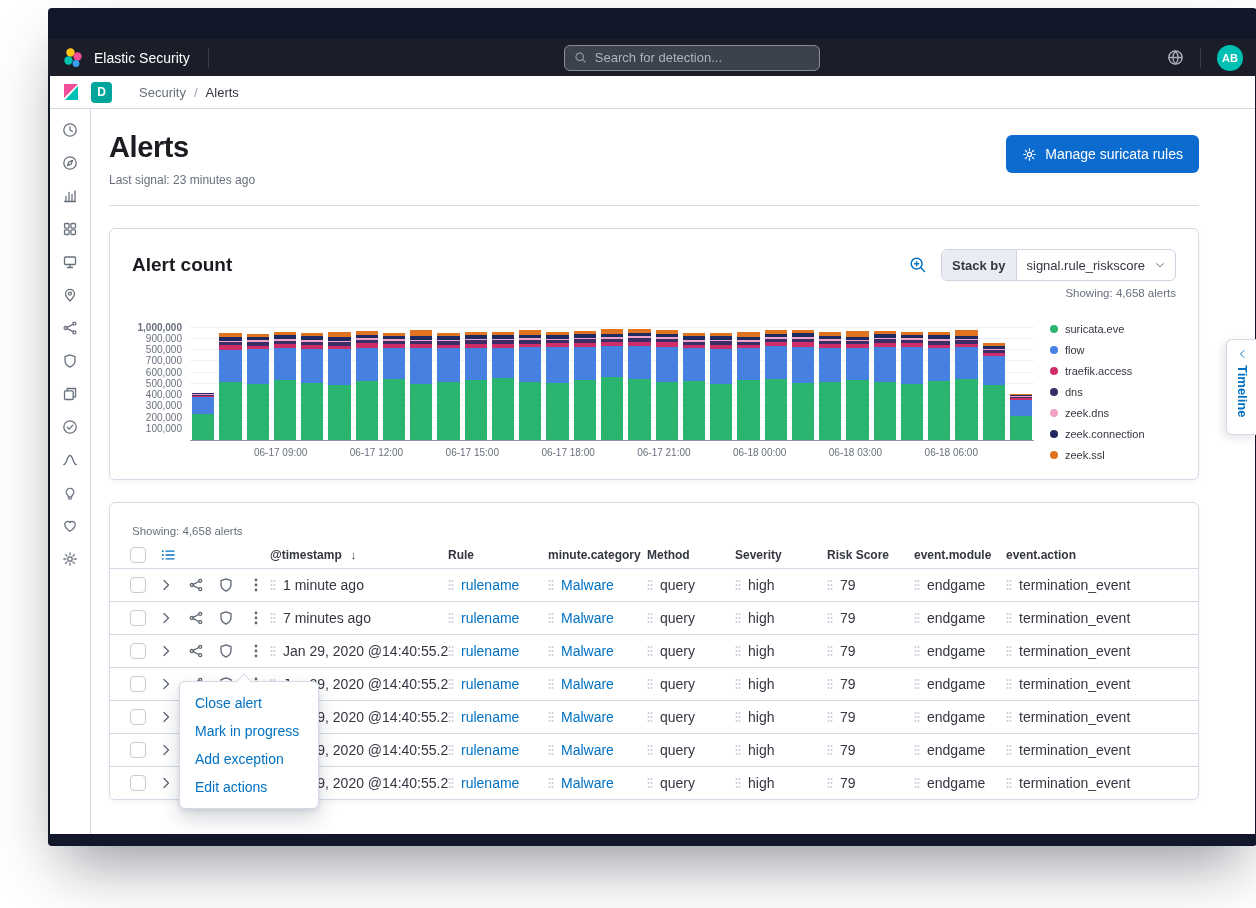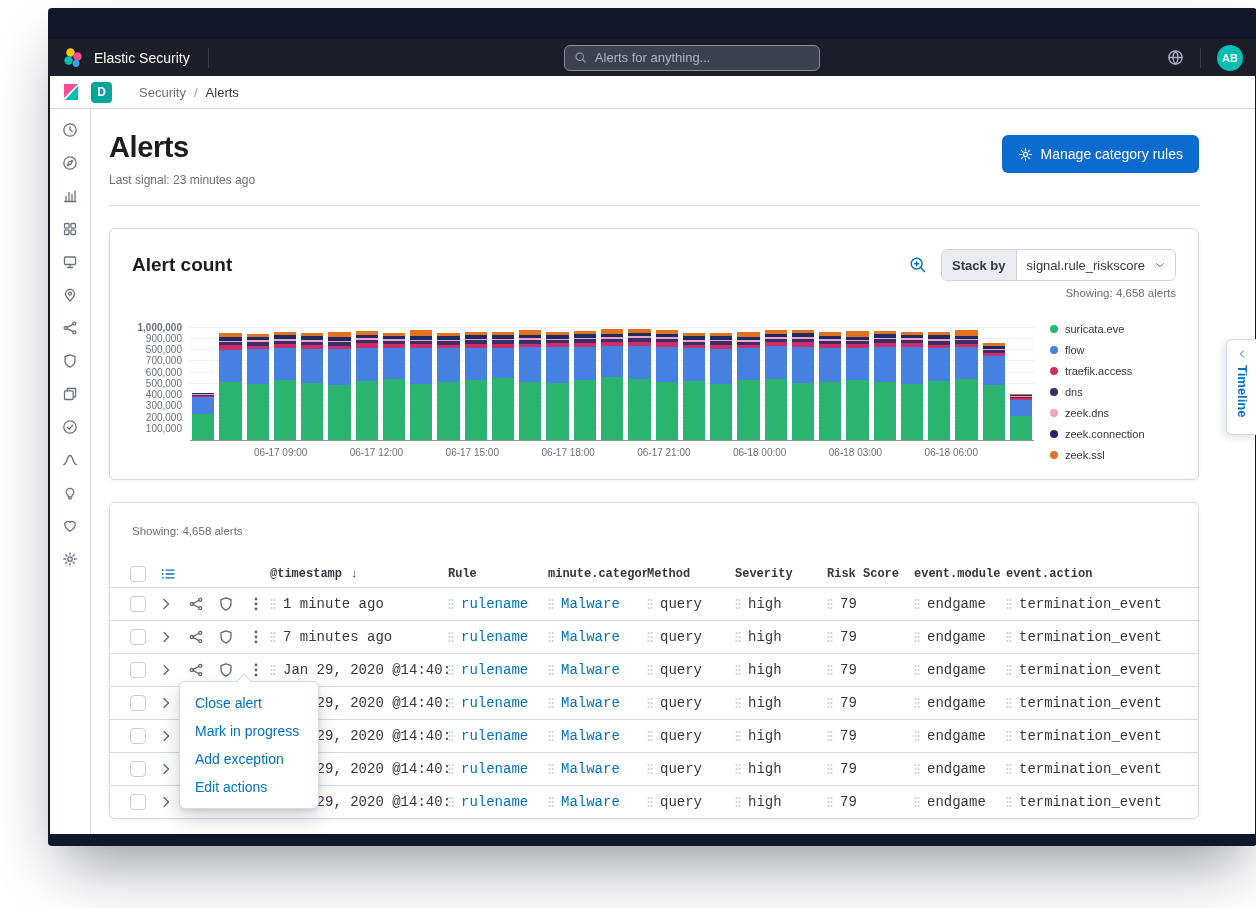--- a/index.html
+++ b/index.html
@@ -80,21 +80,21 @@
 
   
   .list-panel{padding:16px 0 0;}
   .list-panel .panel-head,.list-panel .showing{padding-left:22px;padding-right:22px;}
   .tab-group{display:flex;border:1px solid var(--border,#d3dae6);border-radius:6px;overflow:hidden;}
   .tab{padding:8px 13px;font-size:13px;color:var(--text,#343741);background:#f5f7fa;border:none;border-right:1px solid var(--border,#d3dae6);
        cursor:pointer;font-family:inherit;}
   .tab:last-child{border-right:none;}
   .tab.active{background:#fff;font-weight:700;color:#1a1c21;}
 
-  .table{margin-top:23px;font-family:Liberation Mono, monospace;}
+  .table{margin-top:4px;}
   .trow{display:grid;grid-template-columns:160px 178px 100px 99px 88px 92px 87px 92px 1fr;align-items:center;height:33px;
         border-top:1px solid var(--border,#d3dae6);font-size:14px;}
   .trow.thead{border-top:none;height:27px;font-size:12px;font-weight:600;}
   .controls-cell{display:flex;align-items:center;padding-left:20px;}
   .checkbox{width:16px;height:16px;border:1px solid #c9cbce;border-radius:4px;background:#fff;flex:none;cursor:pointer;margin-right:12px;}
   .row-icon{width:16px;height:16px;color:#5e6673;cursor:pointer;flex:none;}
   .ci-gap{margin-right:14px;}
   .list-ic{color:var(--link,#0071c2);margin-left:2px;}
   .cell{display:flex;align-items:center;gap:7px;overflow:hidden;white-space:nowrap;padding-right:8px;}
   .cell a{color:var(--link,#0071c2);text-decoration:none;cursor:pointer;overflow:hidden;text-overflow:ellipsis;}
@@ -135,21 +135,21 @@
       <span class="app-title">Elastic Security</span>
       <span class="hdr-divider"></span>
     </div>
     <div class="header-search">
       <span class="ic search-ic">
           <svg viewBox="0 0 16 16" fill="none" stroke="currentColor" stroke-width="1.3" stroke-linecap="round" stroke-linejoin="round">
             <circle cx="7" cy="7" r="4.6"></circle>
             <path d="M10.4 10.4l3.4 3.4"></path>
           </svg>
         </span>
-      <span>Alerts for anything...</span>
+      <span>Search for detection...</span>
     </div>
     <div class="header-right">
       <span class="ic globe-ic">
           <svg viewBox="0 0 16 16" fill="none" stroke="currentColor" stroke-width="1.3" stroke-linecap="round" stroke-linejoin="round">
             <circle cx="8" cy="8" r="6.2"></circle>
             <path d="M1.8 8h12.4M8 1.8c-3.3 3.4-3.3 9 0 12.4M8 1.8c3.3 3.4 3.3 9 0 12.4"></path>
           </svg>
         </span>
       <span class="hdr-divider"></span>
       <span class="avatar">AB</span>
@@ -267,21 +267,21 @@
             <h1>Alerts</h1>
             <div class="subtitle">Last signal: 23 minutes ago</div>
           </div>
           <button class="primary-btn">
             <span class="ic btn-gear">
                 <svg viewBox="0 0 16 16" fill="none" stroke="currentColor" stroke-width="1.3" stroke-linecap="round" stroke-linejoin="round">
                   <circle cx="8" cy="8" r="2.2"></circle>
                   <path d="M8 1.8v2M8 12.2v2M1.8 8h2M12.2 8h2M3.6 3.6l1.4 1.4M11 11l1.4 1.4M12.4 3.6L11 5M5 11l-1.4 1.4"></path>
                 </svg>
               </span>
-            <span>Manage category rules</span>
+            <span>Manage suricata rules</span>
           </button>
         </div>
         <hr class="divider">
 
         <section class="panel count-panel">
           <div class="panel-head">
             <h2>Alert count</h2>
             <div class="panel-controls">
               <span class="ic inspect-ic">
                   <svg viewBox="0 0 16 16" fill="none" stroke="currentColor" stroke-width="1.3" stroke-linecap="round" stroke-linejoin="round">

